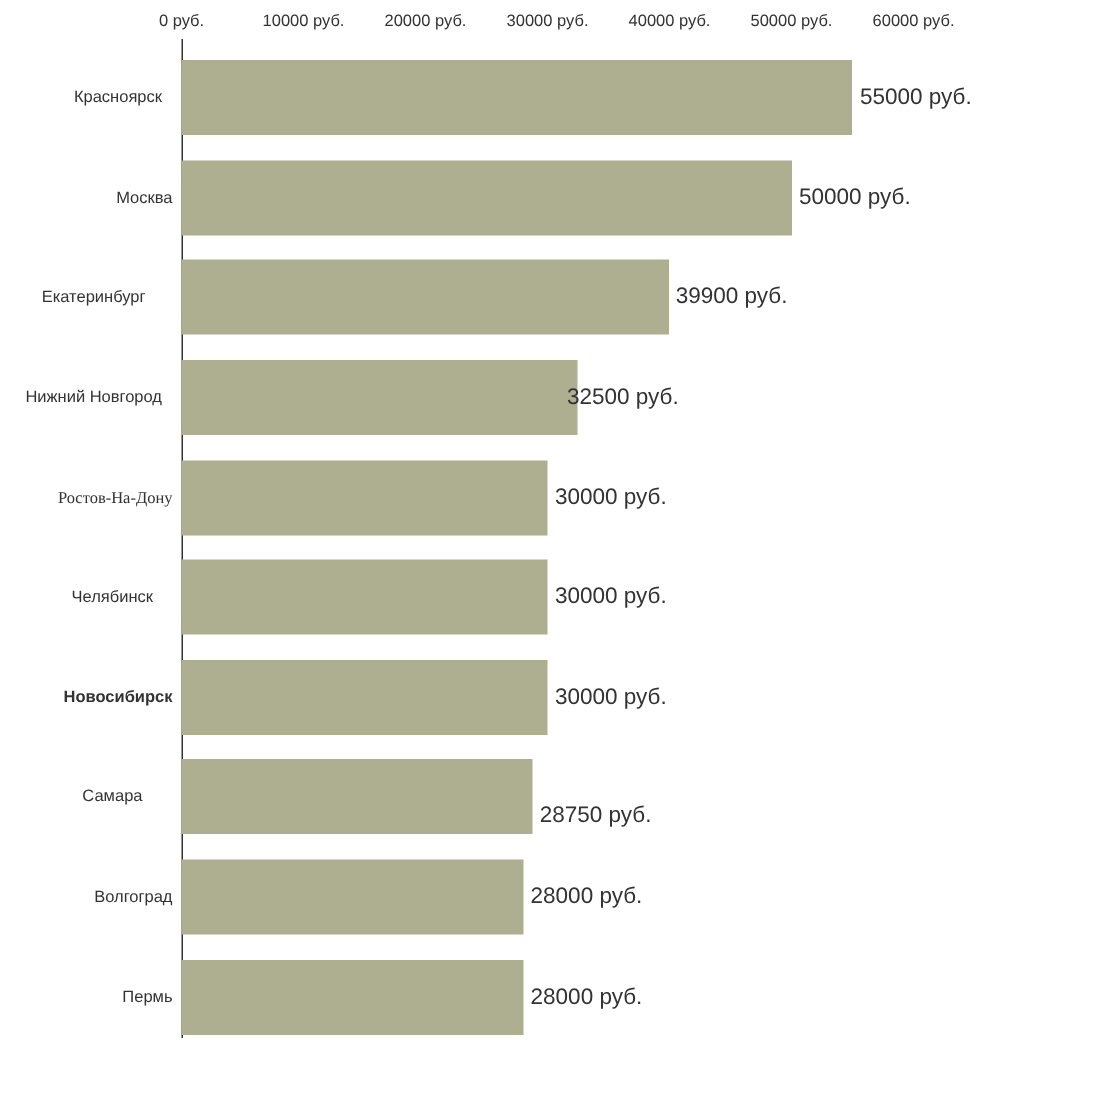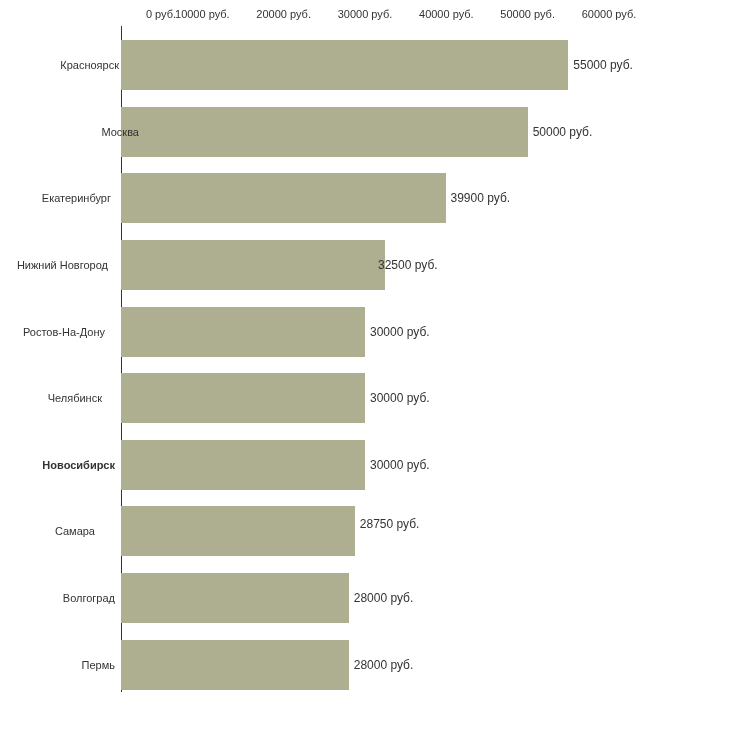--- a/index.html
+++ b/index.html
@@ -55,91 +55,91 @@
     width: 609px;
   }
   .bar {
     position: absolute;
     left: 0;
     background: #aeae90;
     height: 50px;
   }
   .bar-value {
     position: absolute;
-    font-size: 12px;
+    font-size: 15px;
     color: #333333;
     white-space: nowrap;
     line-height: 12px;
   }
   .cat-label-wrap {
     position: absolute;
     left: 0;
     width: 117px;
     text-align: right;
     font-size: 11px;
     color: #333333;
     white-space: nowrap;
   }
 </style>
 </head>
 <body>
 
 <div id="chart-root">
 
   <div class="axis-top">
-      <div class="tick-label" style="left: 121px; margin-left: 40px;">0 руб.</div>
+      <div class="tick-label" style="left: 121px;">0 руб.</div>
       <div class="tick-label" style="left: 202.333px;">10000 руб.</div>
       <div class="tick-label" style="left: 283.667px;">20000 руб.</div>
       <div class="tick-label" style="left: 365px;">30000 руб.</div>
       <div class="tick-label" style="left: 446.333px;">40000 руб.</div>
       <div class="tick-label" style="left: 527.667px;">50000 руб.</div>
       <div class="tick-label" style="left: 609px;">60000 руб.</div>
     </div>
 
   <div class="axis-line"></div>
 
   <div class="plot-area" id="plot-area">
       <div class="row" style="top: 10px; height: 66.6px;">
         <div class="bar" style="width: 447.333px; top: 4.3px; background: rgb(174, 174, 144);"></div>
         <div class="bar-value" style="left: 452.333px; top: 23.3px;">55000 руб.</div>
-        <div class="cat-label-wrap" style="left: -121px; top: 23.3px; padding-right: 2px; box-sizing: border-box; width: 121px;">Красноярск</div>
+        <div class="cat-label-wrap" style="left: -121px; top: 23.3px; padding-right: 13px; box-sizing: border-box; width: 121px;">Красноярск</div>
       </div>
       <div class="row" style="top: 76.6px; height: 66.6px;">
         <div class="bar" style="width: 406.667px; top: 4.3px; background: rgb(174, 174, 144);"></div>
         <div class="bar-value" style="left: 411.667px; top: 23.3px;">50000 руб.</div>
-        <div class="cat-label-wrap" style="left: -121px; top: 23.3px; padding-right: 6px; box-sizing: border-box; width: 121px; margin-left: 24px;">Москва</div>
+        <div class="cat-label-wrap" style="left: -121px; top: 23.3px; padding-right: 6px; box-sizing: border-box; width: 121px;">Москва</div>
       </div>
       <div class="row" style="top: 143.2px; height: 66.6px;">
         <div class="bar" style="width: 324.52px; top: 4.3px; background: rgb(174, 174, 144);"></div>
         <div class="bar-value" style="left: 329.52px; top: 23.3px;">39900 руб.</div>
-        <div class="cat-label-wrap" style="left: -121px; top: 23.3px; padding-right: 10px; box-sizing: border-box; width: 121px;">Екатеринбург</div>
+        <div class="cat-label-wrap" style="left: -121px; top: 23.3px; padding-right: 24px; box-sizing: border-box; width: 121px;">Екатеринбург</div>
       </div>
       <div class="row" style="top: 209.8px; height: 66.6px;">
         <div class="bar" style="width: 264.333px; top: 4.3px; background: rgb(174, 174, 144);"></div>
         <div class="bar-value" style="left: 257px; top: 23.3px;">32500 руб.</div>
         <div class="cat-label-wrap" style="left: -121px; top: 23.3px; padding-right: 6px; box-sizing: border-box; width: 114px;">Нижний Новгород</div>
       </div>
       <div class="row" style="top: 276.4px; height: 66.6px;">
         <div class="bar" style="width: 244px; top: 4.3px; background: rgb(174, 174, 144);"></div>
         <div class="bar-value" style="left: 249px; top: 23.3px;">30000 руб.</div>
-        <div class="cat-label-wrap" style="left: -121px; top: 23.3px; padding-right: 16px; box-sizing: border-box; width: 121px;">Ростов-На-Дону</div>
+        <div class="cat-label-wrap" style="left: -121px; top: 23.3px; padding-right: 6px; box-sizing: border-box; width: 121px; font-family: Liberation Serif, serif;">Ростов-На-Дону</div>
       </div>
       <div class="row" style="top: 343px; height: 66.6px;">
         <div class="bar" style="width: 244px; top: 4.3px; background: rgb(174, 174, 144);"></div>
         <div class="bar-value" style="left: 249px; top: 23.3px;">30000 руб.</div>
         <div class="cat-label-wrap" style="left: -121px; top: 23.3px; padding-right: 6px; box-sizing: border-box; width: 108px;">Челябинск</div>
       </div>
       <div class="row" style="top: 409.6px; height: 66.6px;">
         <div class="bar" style="width: 244px; top: 4.3px; background: rgb(174, 174, 144);"></div>
         <div class="bar-value" style="left: 249px; top: 23.3px;">30000 руб.</div>
         <div class="cat-label-wrap" style="left: -121px; top: 23.3px; padding-right: 6px; box-sizing: border-box; width: 121px; font-weight: bold;">Новосибирск</div>
       </div>
       <div class="row" style="top: 476.2px; height: 66.6px;">
         <div class="bar" style="width: 233.833px; top: 4.3px; background: rgb(174, 174, 144);"></div>
-        <div class="bar-value" style="left: 238.833px; top: 16px;">28750 руб.</div>
+        <div class="bar-value" style="left: 238.833px; top: 36px;">28750 руб.</div>
         <div class="cat-label-wrap" style="left: -121px; top: 23.3px; padding-right: 12px; box-sizing: border-box; width: 107px;">Самара</div>
       </div>
       <div class="row" style="top: 542.8px; height: 66.6px;">
         <div class="bar" style="width: 227.733px; top: 4.3px; background: rgb(174, 174, 144);"></div>
         <div class="bar-value" style="left: 232.733px; top: 23.3px;">28000 руб.</div>
         <div class="cat-label-wrap" style="left: -121px; top: 23.3px; padding-right: 6px; box-sizing: border-box; width: 121px;">Волгоград</div>
       </div>
       <div class="row" style="top: 609.4px; height: 66.6px;">
         <div class="bar" style="width: 227.733px; top: 4.3px; background: rgb(174, 174, 144);"></div>
         <div class="bar-value" style="left: 232.733px; top: 23.3px;">28000 руб.</div>

